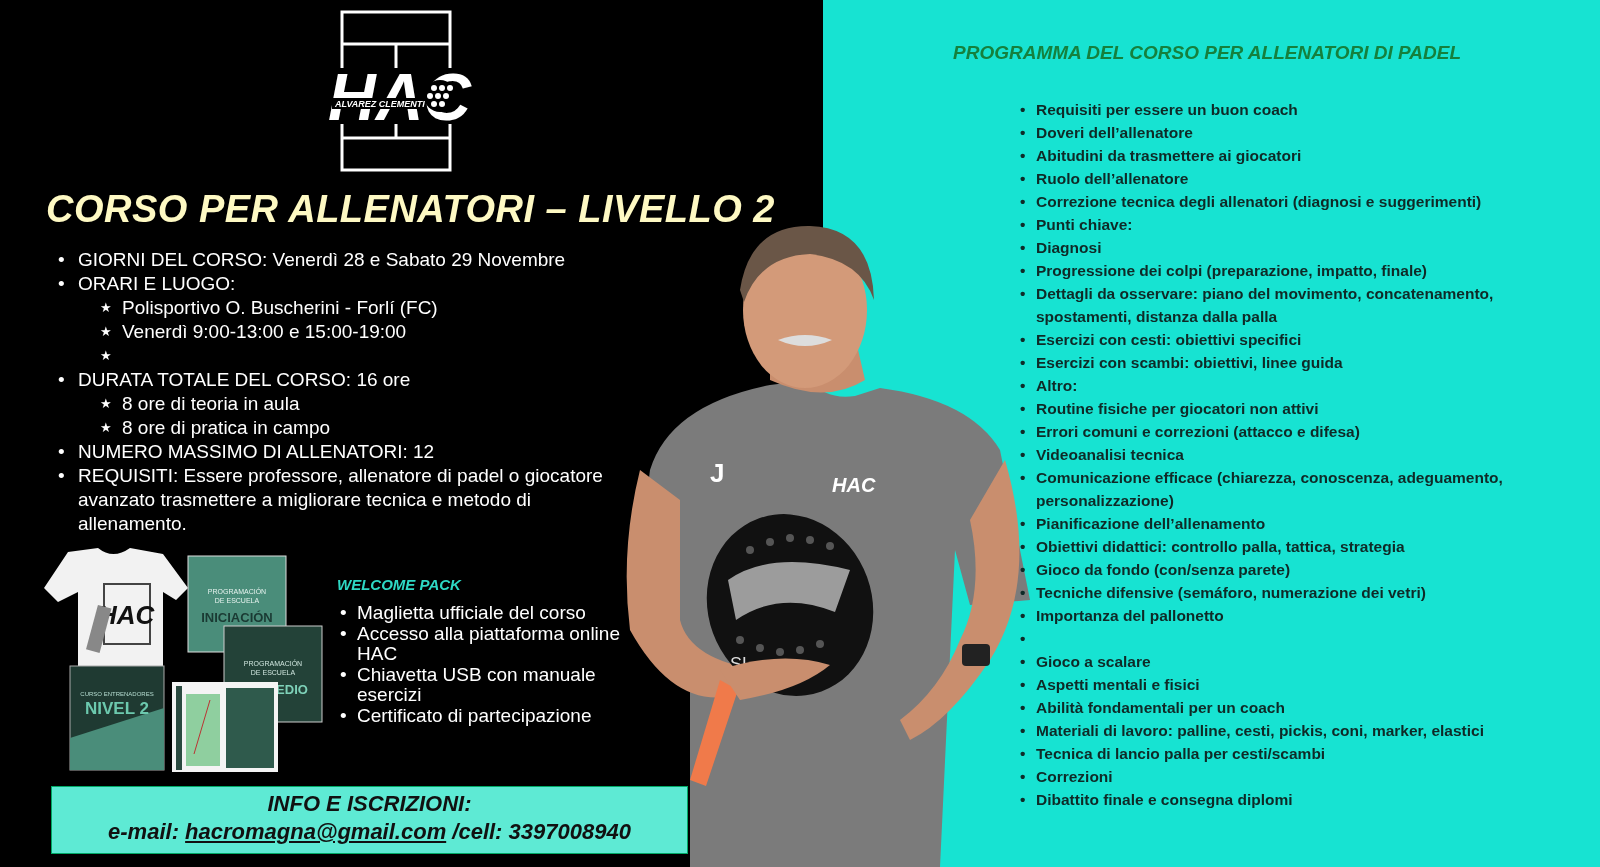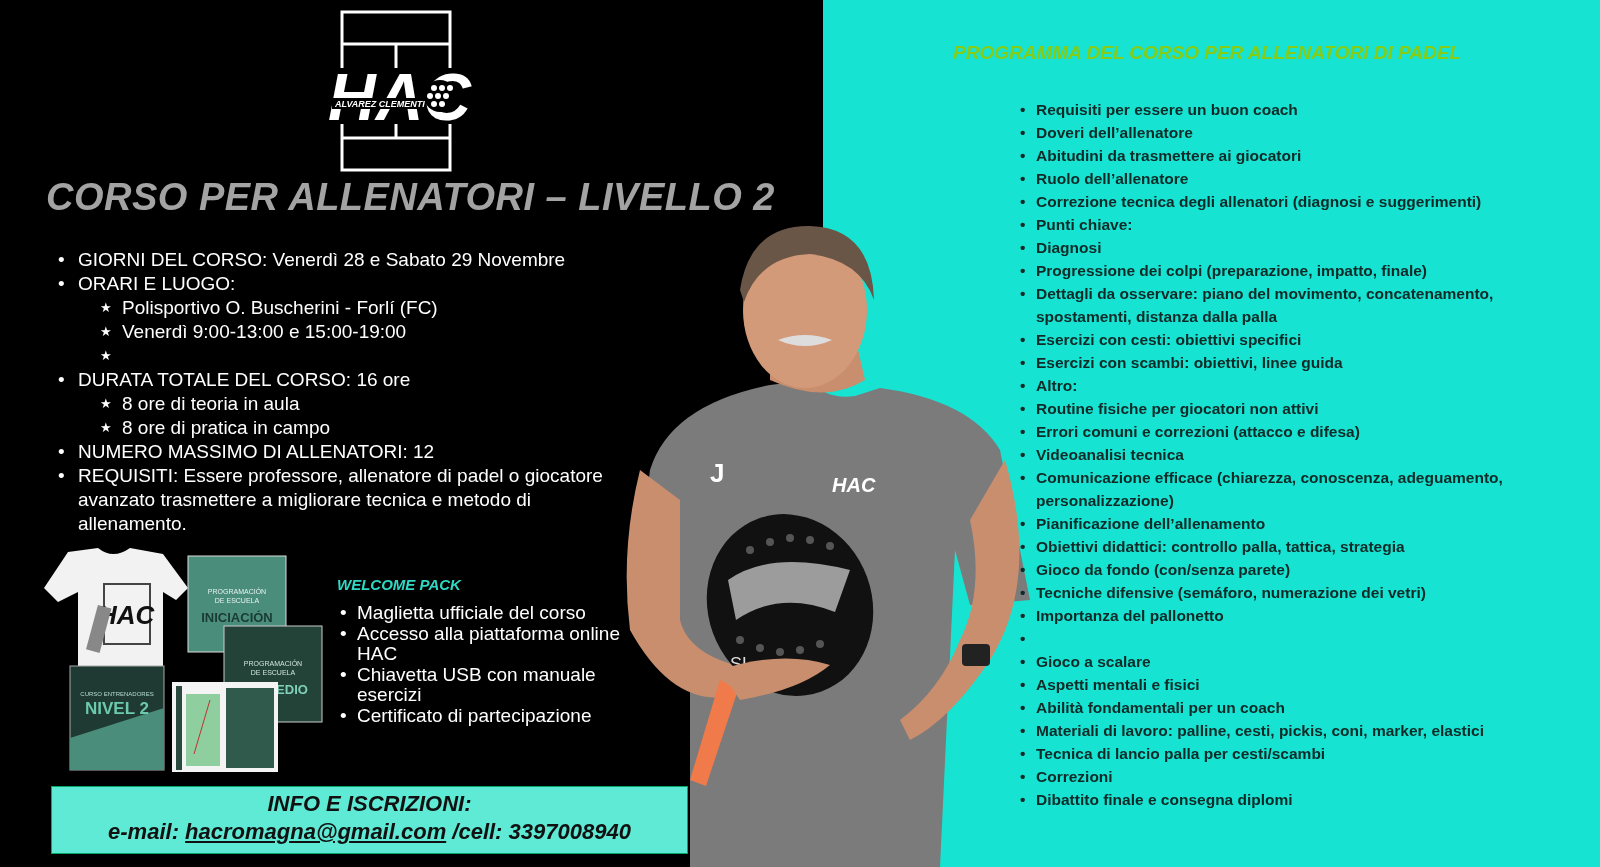--- a/index.html
+++ b/index.html
@@ -7,23 +7,23 @@
     body { position: relative; font-family: "Liberation Sans", "DejaVu Sans", sans-serif; }
 
     .left-bg { position: absolute; left: 0; top: 0; width: 823px; height: 867px; background: #000; }
     .right-bg { position: absolute; left: 823px; top: 0; width: 777px; height: 867px; background: #17E3D2; }
 
     
     .logo { position: absolute; left: 326px; top: 10px; width: 160px; height: 165px; }
     .logo svg { width: 100%; height: 100%; }
 
     .main-title {
-      position: absolute; left: 46px; top: 176px;
+      position: absolute; left: 46px; top: 188px;
       font-size: 38px; font-weight: bold; font-style: italic;
-      color: #a3a3a3; letter-spacing: 0.5px; white-space: nowrap;
+      color: #fef9c3; letter-spacing: 0.5px; white-space: nowrap;
     }
 
     .info-list { position: absolute; left: 58px; top: 248px; width: 560px; color: #fff; font-size: 19px; line-height: 24px; font-family: "Liberation Sans Narrow", "Liberation Sans", sans-serif; }
     .info-list .item { display: flex; }
     .info-list .bullet { width: 20px; flex: none; }
     .info-list .sub { display: flex; padding-left: 42px; }
     .info-list .star { width: 22px; flex: none; font-size: 13px; }
 
     .pack-image { position: absolute; left: 38px; top: 548px; width: 290px; height: 225px; }
 
@@ -38,21 +38,21 @@
     .contact-box {
       position: absolute; left: 51px; top: 786px; width: 637px; height: 68px;
       background: #5eead4; border: 1px solid #0a6; text-align: center; color: #111;
     }
     .contact-box .heading { font-size: 22px; font-weight: bold; font-style: italic; margin-top: 4px; line-height: 26px; }
     .contact-box .line { font-size: 22px; font-weight: bold; font-style: italic; line-height: 30px; white-space: nowrap; }
     .contact-box .email { text-decoration: underline; }
 
     .program-title {
       position: absolute; left: 953px; top: 42px;
-      font-size: 19px; font-weight: bold; font-style: italic; color: #84cc16; white-space: nowrap;
+      font-size: 19px; font-weight: bold; font-style: italic; color: #15803d; white-space: nowrap;
     }
     .program-list { position: absolute; left: 1020px; top: 98px; width: 560px; color: #0f2a27; font-size: 15.5px; line-height: 23px; font-weight: bold; }
     .program-list .item { display: flex; }
     .program-list .bullet { width: 16px; flex: none; }
 
     
     .person { position: absolute; left: 610px; top: 220px; width: 430px; height: 647px; }
     .person svg { width: 100%; height: 100%; }
   </style>
 </head>

